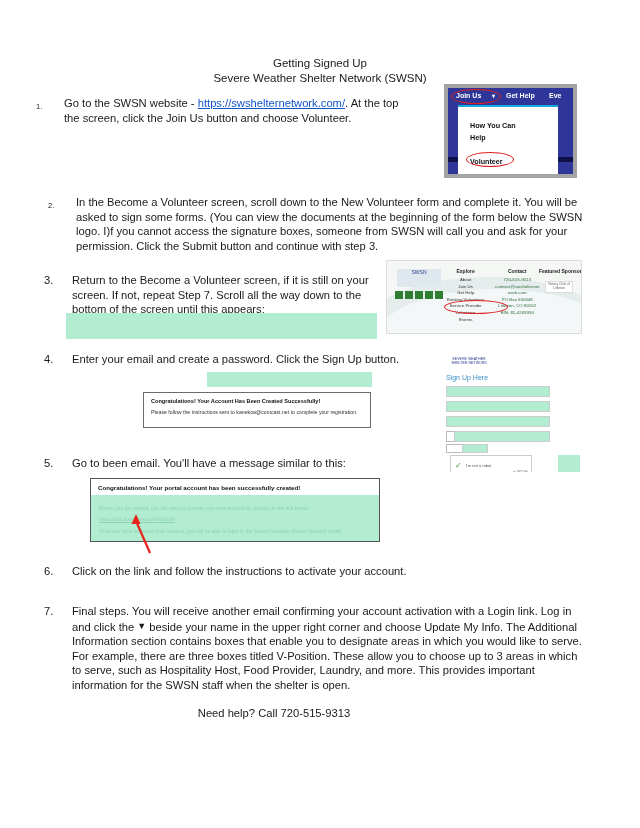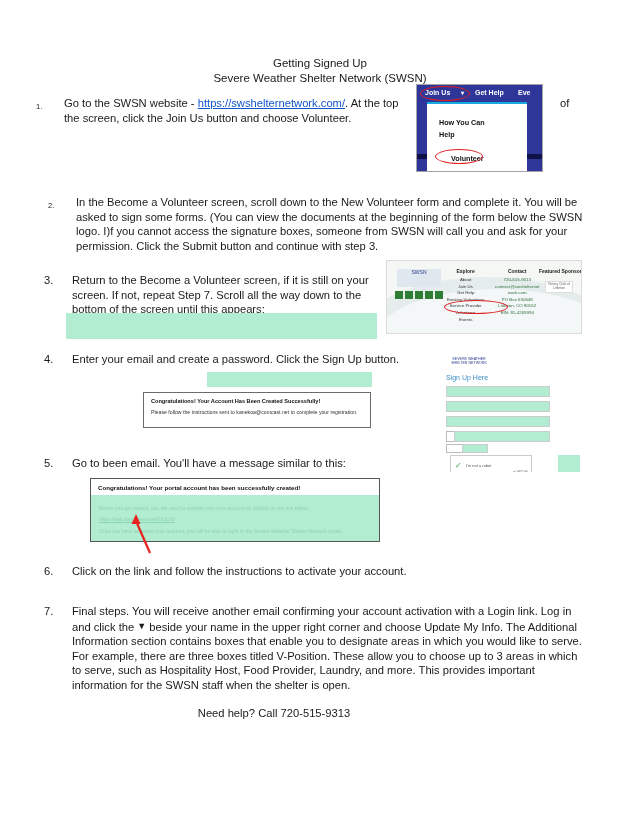--- a/index.html
+++ b/index.html
@@ -55,24 +55,24 @@
   a.link {
     color: #1155cc;
     text-decoration: underline;
   }
   .caret { font-size: 9px; vertical-align: 2px; }
   .redact-block { position: absolute; background: #b2ecd1; }
 
   
   #fig-nav {
     position: absolute;
-    left: 416px; top: 84px;
+    left: 444px; top: 84px;
     width: 125px; height: 86px;
     background: #86efac;
-    border: 1px solid #a3a3a3;
+    border: 4px solid #a3a3a3;
     overflow: hidden;
   }
   #fig-nav .navbar {
     position: absolute; left: 0; top: 0;
     width: 125px; height: 17px;
     background: #2f3699;
     color: #ffffff;
     font-size: 7px;
     font-weight: bold;
   }
@@ -105,21 +105,21 @@
   #fig-nav .dd-item {
     position: absolute;
     left: 12px;
     font-size: 7.2px;
     font-weight: bold;
     color: #111111;
     white-space: nowrap;
   }
   #fig-nav .dd-1 { top: 14px; }
   #fig-nav .dd-2 { top: 26px; }
-  #fig-nav .dd-3 { top: 50px; margin-left: 12px; }
+  #fig-nav .dd-3 { top: 50px; }
   .ellipse {
     position: absolute;
     border: 1.6px solid #e02020;
     border-radius: 50%;
     background: transparent;
   }
 
   
   #fig-footer {
     position: absolute;

